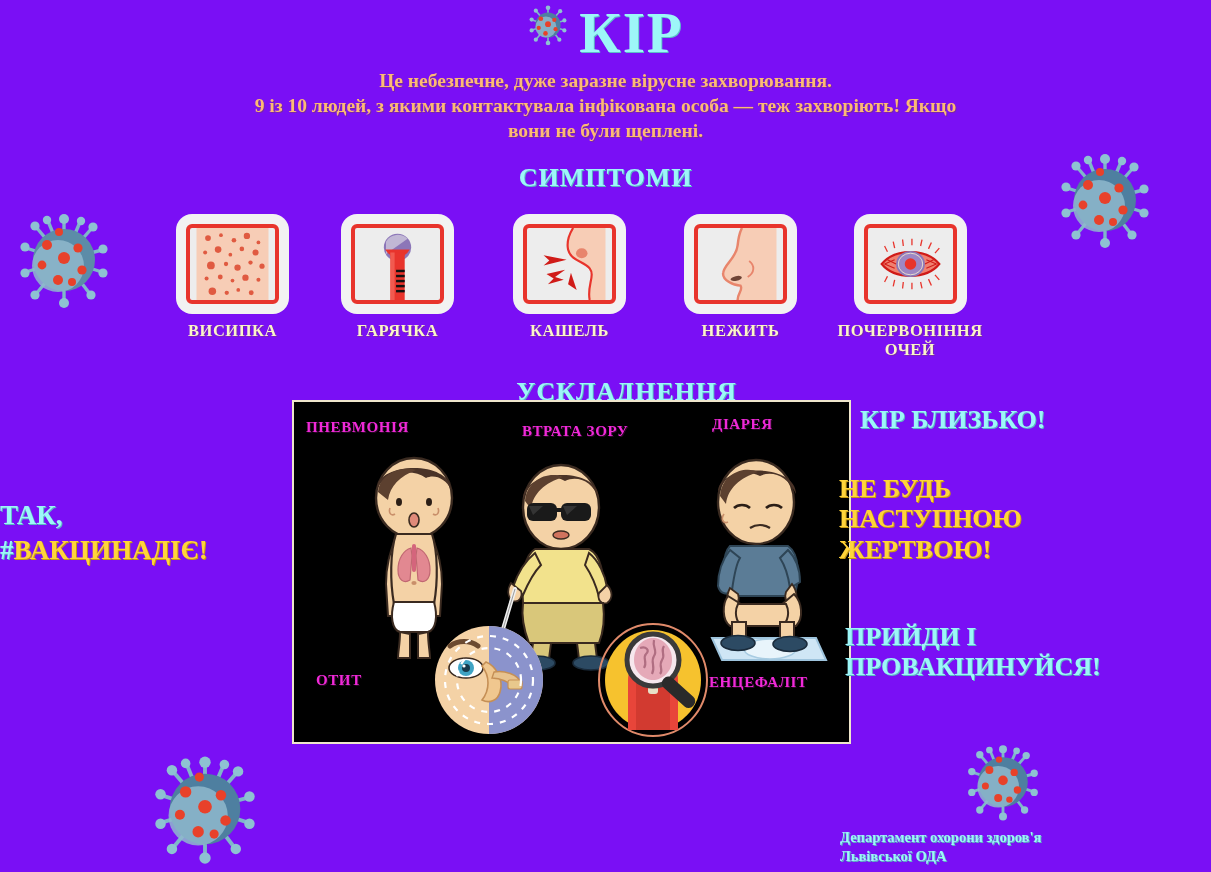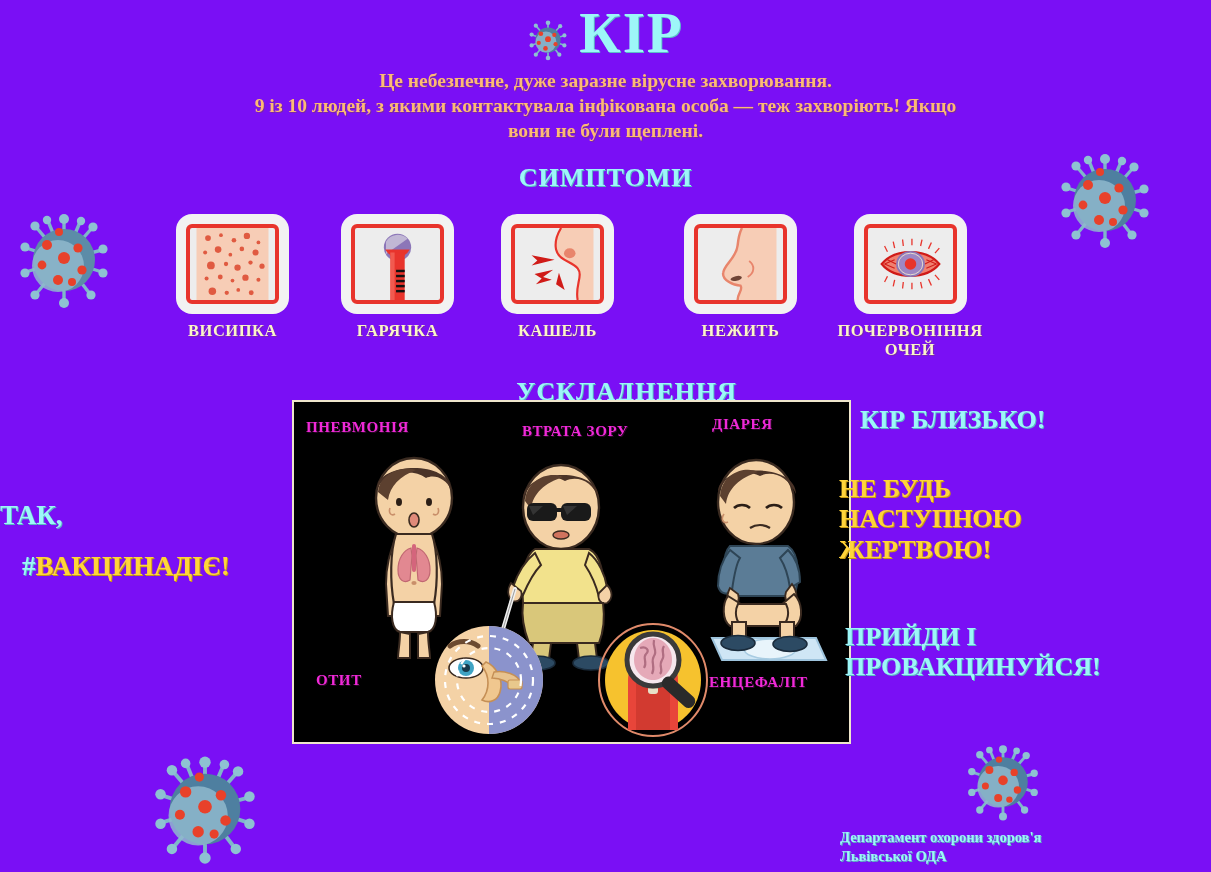--- a/index.html
+++ b/index.html
@@ -12,21 +12,21 @@
   }
   .stage{position:relative;width:1211px;height:872px;overflow:hidden;}
 
   
   .virus{position:absolute;pointer-events:none;}
   .virus svg{display:block;width:100%;height:100%;}
 
   
   #title-row{
     position:absolute;left:0;top:4px;width:1211px;
-    display:flex;align-items:flex-end;justify-content:center;gap:10px;
+    display:flex;align-items:flex-start;justify-content:center;gap:10px;
   }
   #title-text{
     color:#9DF6F8;
     font-size:57px;
     font-weight:bold;
     letter-spacing:2px;
     line-height:1;
     text-shadow:1px 1px 0 #5bbfc8;
     font-family:"Liberation Serif", serif;
   }
@@ -98,21 +98,21 @@
   
   .slogan{
     position:absolute;text-align:left;font-weight:bold;
     font-family:Liberation Serif, serif;line-height:1.17;
   }
   .cyan{color:#9DF6F8;text-shadow:1px 1px 0 #5bb7c4;}
   .yellow{color:#FFD43B;text-shadow:1px 1px 0 #c79a11;}
 
   #slogan-left{left:0px;top:500px;width:290px;font-size:27px;}
   #slogan-left .l1{display:block;}
-  #slogan-left .l2{display:block;margin-top:19px;padding-left:22px;}
+  #slogan-left .l2{display:block;margin-top:3px;}
 
   #slogan-near{left:860px;top:405px;width:345px;font-size:26px;}
   #slogan-victim{left:839px;top:474px;width:345px;font-size:26px;}
   #slogan-come{left:845px;top:622px;width:366px;font-size:26px;}
 
   
   #footer{
     position:absolute;left:840px;top:828px;width:371px;
     color:#9DF6F8;font-weight:bold;font-size:14.5px;line-height:19px;
     font-family:"Liberation Serif", serif;
@@ -413,21 +413,21 @@
               <rect x="48" y="72" width="12" height="3.4"></rect>
               <rect x="48" y="79" width="12" height="3.4"></rect>
               <rect x="48" y="86" width="12" height="3.4"></rect>
             </g>
           </svg>
         </div>
       </div>
       <div class="sym-label">ГАРЯЧКА</div>
     </div>
 
-    <div class="symptom" style="left:505px;width:105px;">
+    <div class="symptom" style="left:517px;width:105px;">
       <div class="sym-card">
         <div class="inner">
           <svg viewBox="0 0 100 100">
             <rect width="100" height="100" fill="#EDEDED"></rect>
             <path d="M55 0 L100 0 L100 100 L78 100 C74 80 86 66 78 56 C70 46 52 46 48 30 C46 18 50 6 55 0 Z" fill="#F7CDB6"></path>
             <path d="M55 0 C50 8 46 20 48 30 C52 46 70 46 78 56 C86 66 74 80 78 100" fill="none" stroke="#E8342C" stroke-width="3"></path>
             <ellipse cx="67" cy="35" rx="8" ry="7" fill="#E8856C"></ellipse>
             <path d="M14 38 L46 44 L14 52 L22 45 Z" fill="#D01B18"></path>
             <path d="M18 64 L44 58 L30 68 L42 72 L20 78 L28 70 Z" fill="#D01B18"></path>
             <path d="M52 62 L60 86 L48 78 Z" fill="#D01B18"></path>

